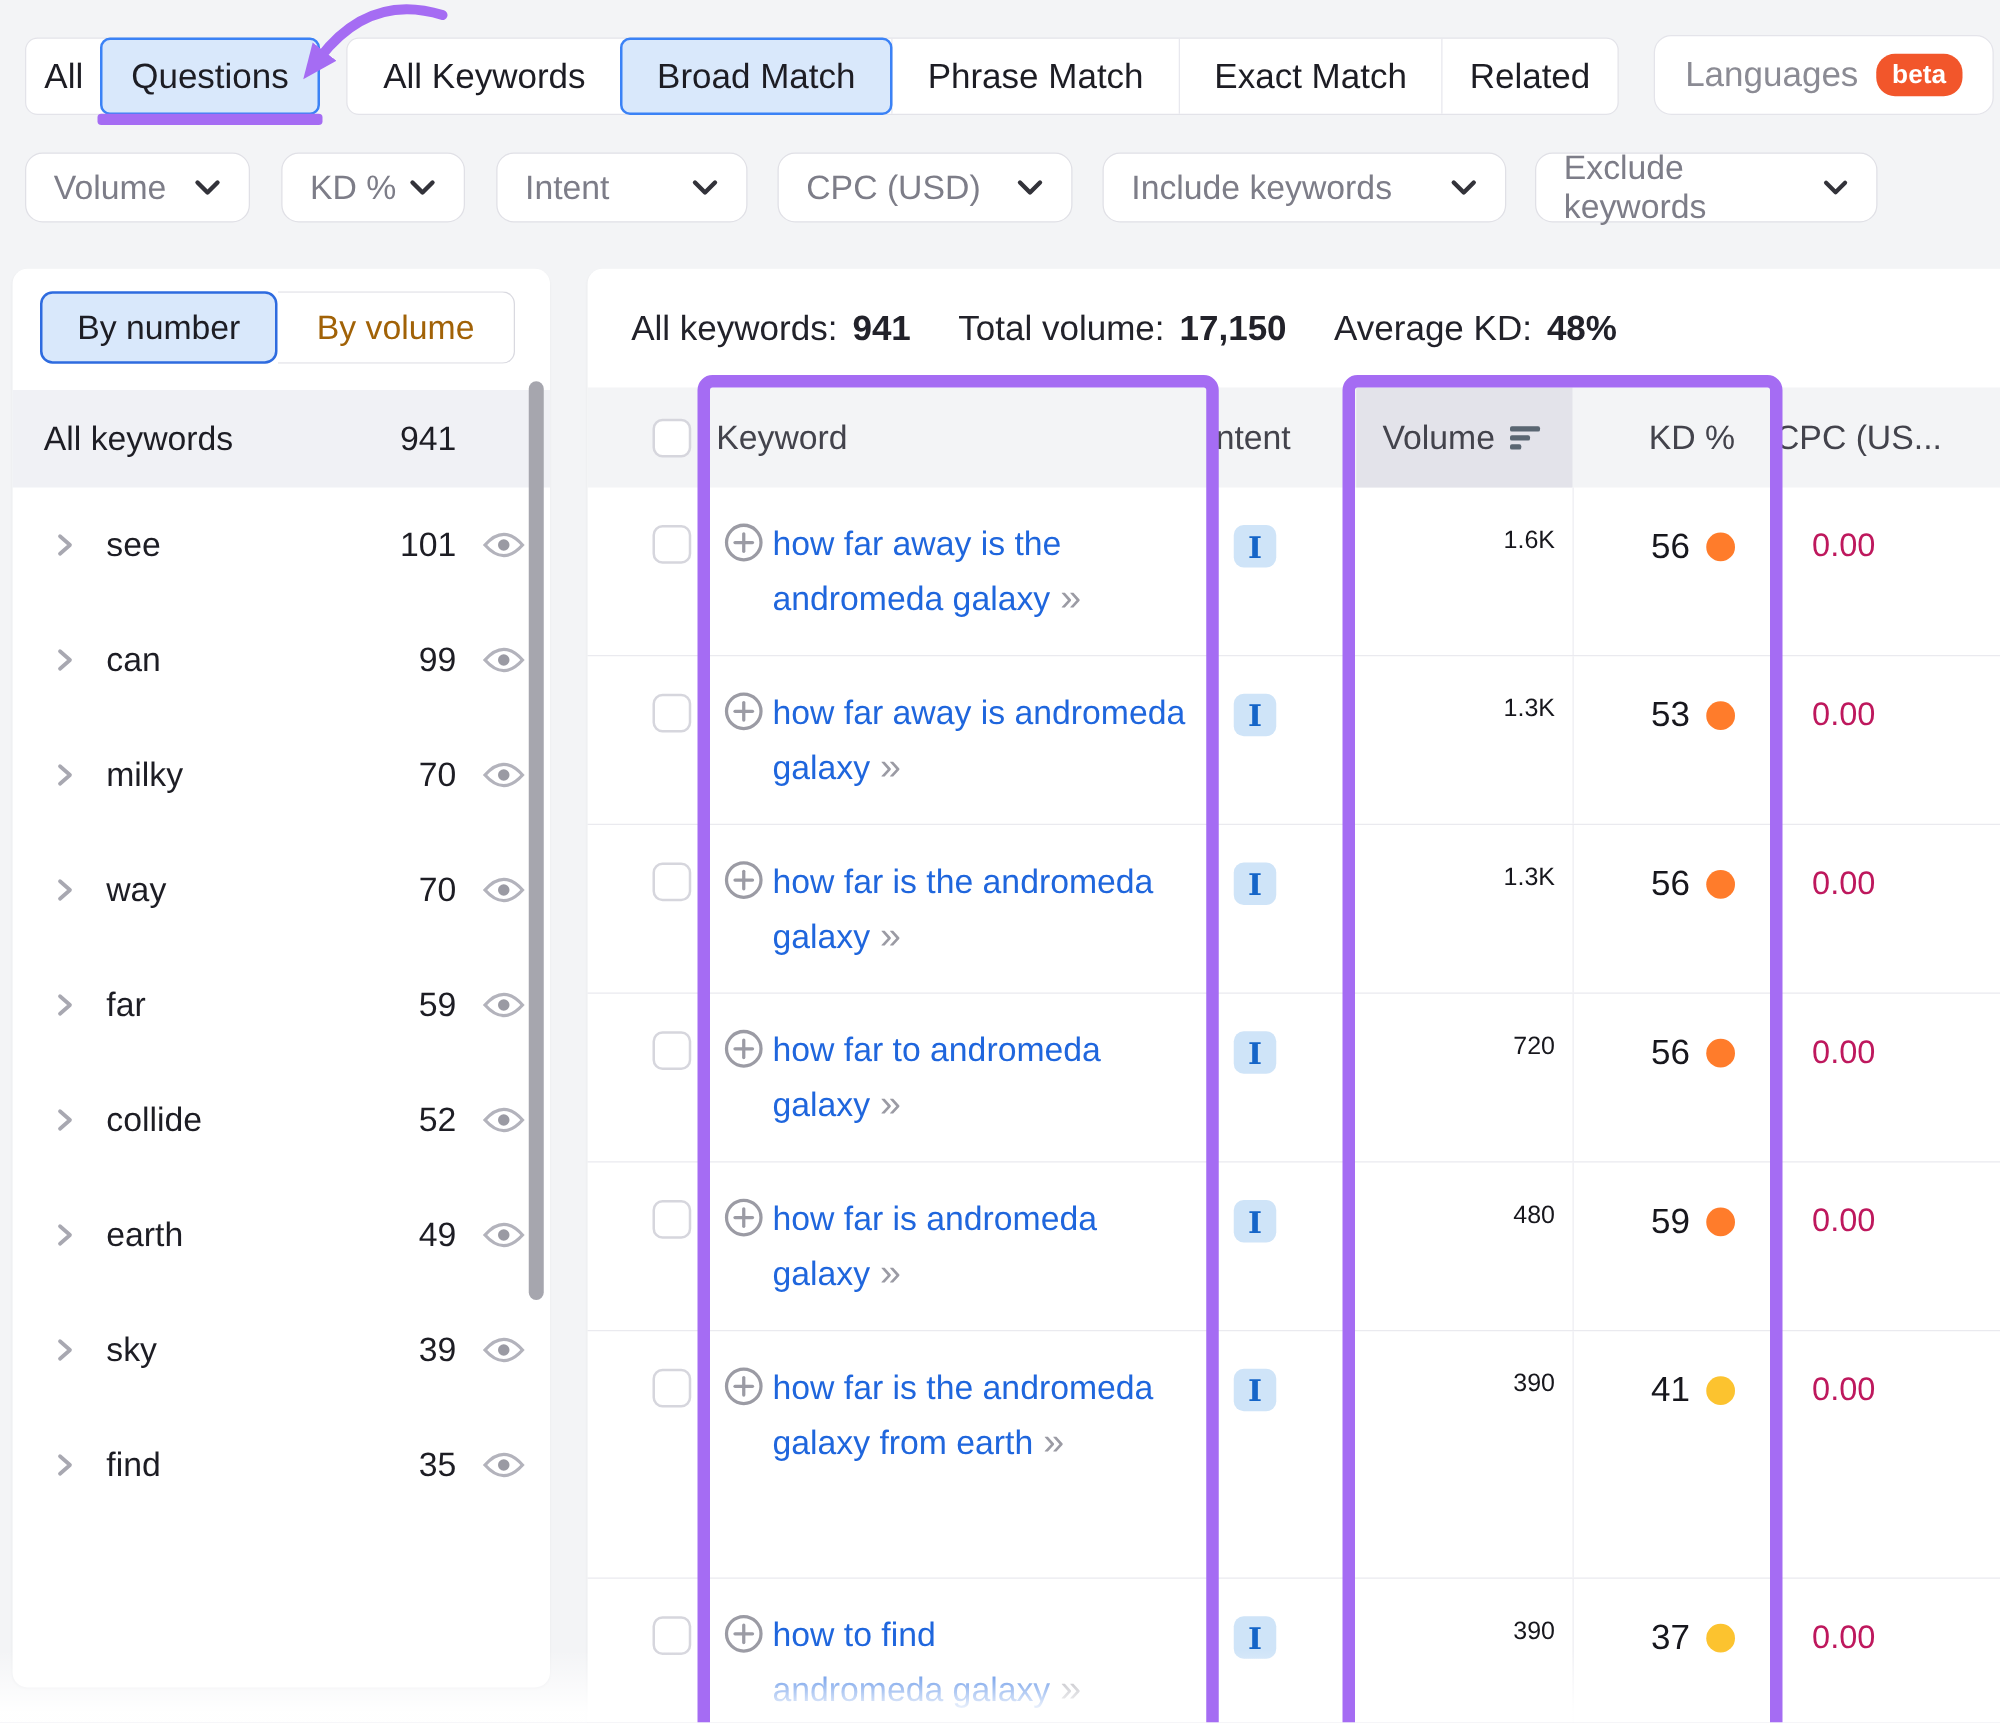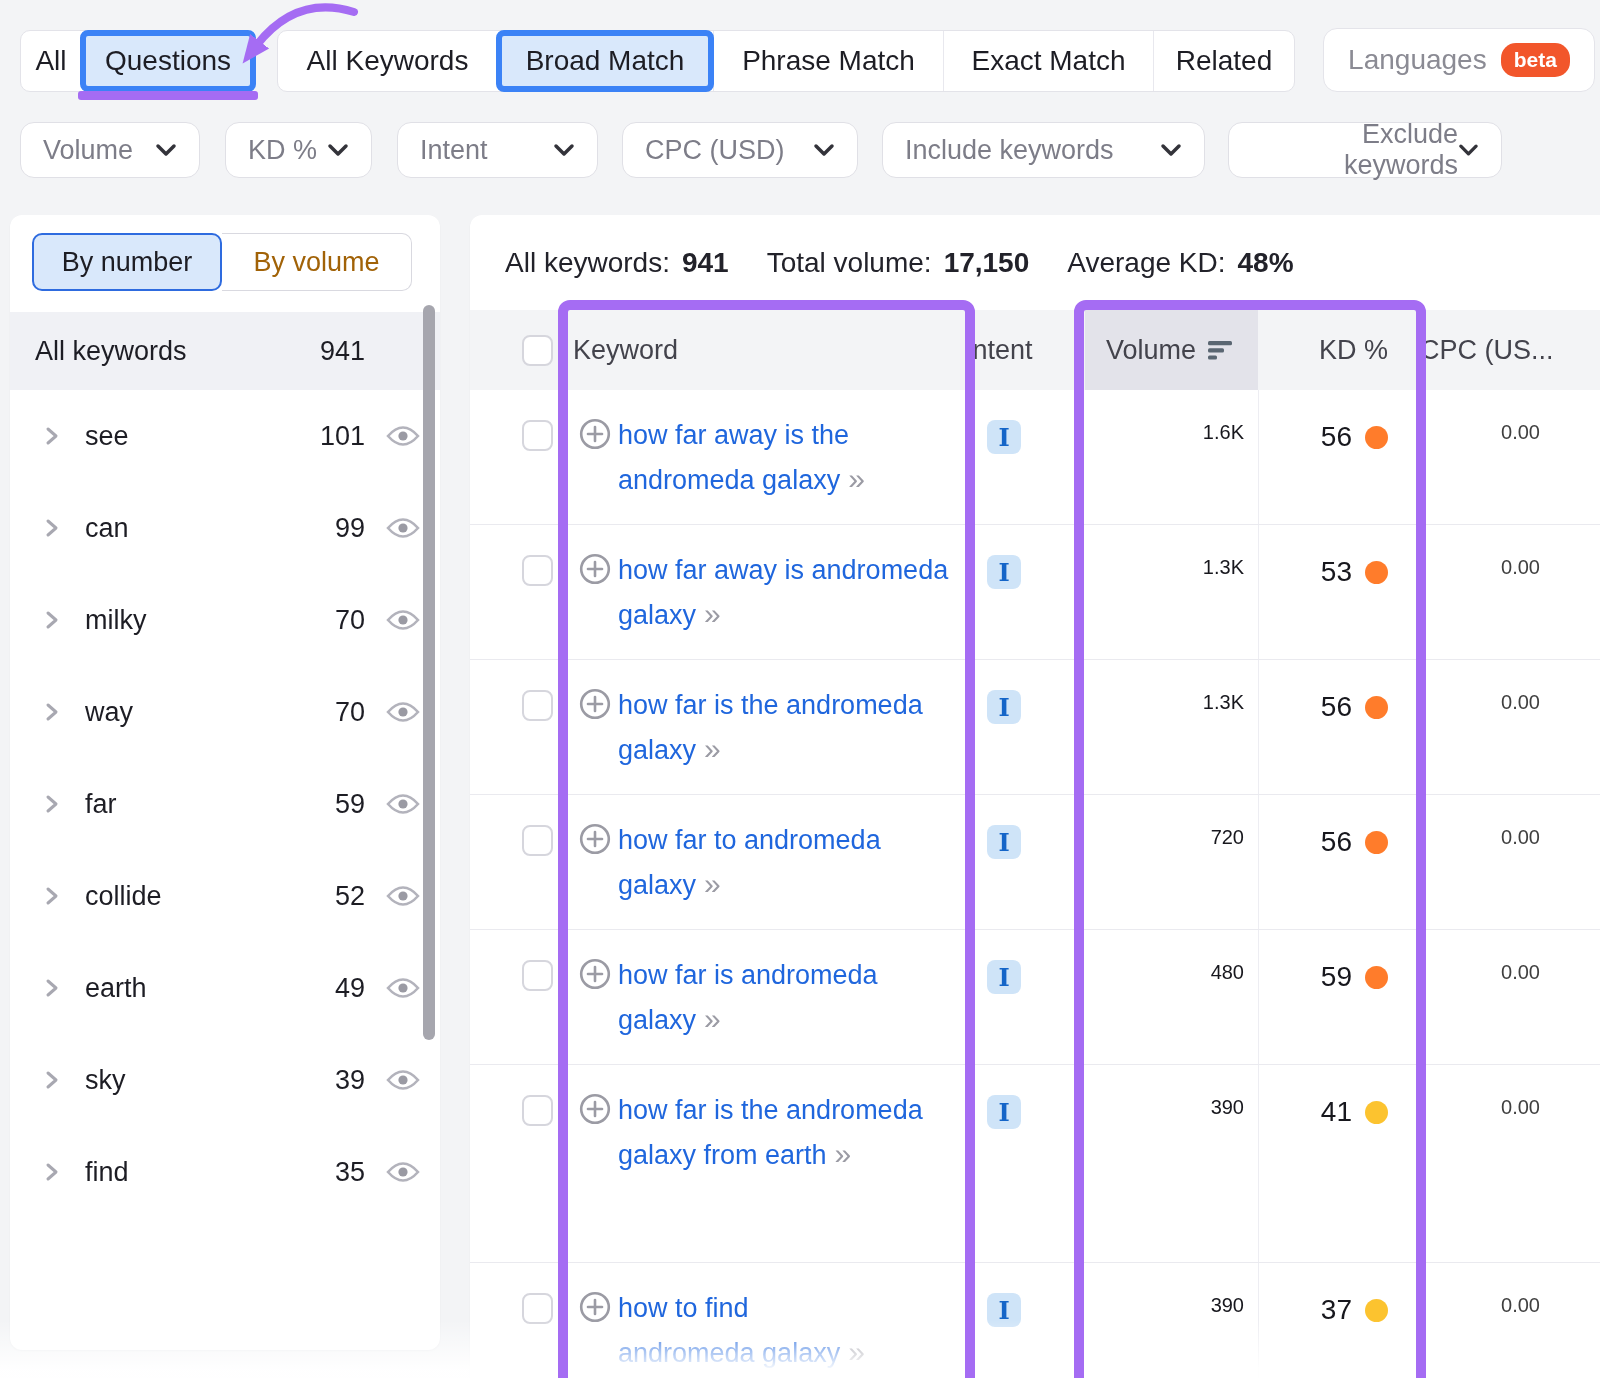--- a/index.html
+++ b/index.html
@@ -7,21 +7,21 @@
   body { font-family:"Liberation Sans", sans-serif; color:#1d1d24; }
   .page { position:relative; width:1600px; height:1378px; overflow:hidden; background:#f3f4f6; }
 
   
   .tab-group { position:absolute; top:30px; height:62px; display:flex; background:#fff;
                border:1px solid #e3e3e9; border-radius:10px; align-items:stretch; }
   .tg1 { left:20px; width:236px; }
   .tg2 { left:277px; width:1018px; }
   .tab { display:flex; align-items:center; justify-content:center; font-size:28px; color:#1d1d24; cursor:pointer; }
   .tab + .tab { border-left:1px solid #e8e8ee; }
-  .tab.sel { background:#d9e8fb; border:6px solid #3b82f6; border-radius:8px; margin:-1px; z-index:2; }
+  .tab.sel { background:#d9e8fb; border:2px solid #3b82f6; border-radius:8px; margin:-1px; z-index:2; }
   .t-all { width:60px; border-radius:10px 0 0 10px; }
   .t-questions { flex:1; }
   .g0{width:219px;} .g1{width:218px;} .g2{width:230px;} .g3{width:210px;} .g4{width:141px;}
 
   .languages-btn { position:absolute; left:1323px; top:28px; width:272px; height:64px; background:#fff;
                    border:1px solid #e4e4ea; border-radius:14px; display:flex; align-items:center;
                    justify-content:center; gap:14px; cursor:pointer; }
   .languages-btn .lbl { font-size:28px; color:#8b8b94; }
   .beta-pill { background:#f2562b; color:#fff; font-size:21px; font-weight:bold;
                padding:5px 13px; border-radius:15px; }
@@ -29,21 +29,21 @@
   .q-underline { position:absolute; left:78px; top:91px; width:180px; height:9px;
                  background:#a56cf3; border-radius:3px; z-index:5; }
   .anno-arrow { position:absolute; left:238px; top:2px; z-index:6; }
 
   
   .filter-btn { position:absolute; top:122px; height:56px; background:#fff; border:1px solid #e0e0e6;
                 border-radius:14px; display:flex; align-items:center; justify-content:space-between;
                 padding:0 22px; cursor:pointer; }
   .filter-btn .flbl { font-size:27px; color:#7d7d88; }
   .f0{left:20px;width:180px;} .f1{left:225px;width:147px;} .f2{left:397px;width:201px;}
-  .f3{left:622px;width:236px;} .f4{left:882px;width:323px;} .f5{left:1228px;width:274px;text-align:right;}
+  .f3{left:622px;width:236px;} .f4{left:882px;width:323px;} .f5{left:1228px;width:274px;}
 
   
   .sidebar { position:absolute; left:10px; top:215px; width:430px; height:1135px; background:#fff;
              border-radius:12px; box-shadow:0 1px 2px rgba(20,20,40,.05); }
   .toggle { position:absolute; left:22px; top:18px; display:flex; }
   .tbtn { width:190px; height:58px; display:flex; align-items:center; justify-content:center;
           font-size:27px; cursor:pointer; }
   .tbtn.on { background:#d9e8fb; border:2px solid #2e6bdf; border-radius:10px; z-index:2; }
   .tbtn.off { background:#fff; border:1px solid #d9d9e0; border-left:none; border-radius:0 10px 10px 0; color:#a16207; }
   .all-row { position:absolute; left:0; top:97px; width:430px; height:78px; background:#f0f1f5;
@@ -89,21 +89,21 @@
         color:#1f66dd; cursor:pointer; }
   .t-row.last .kw { max-width:250px; }
   .kw .dbl { color:#9b9ba4; font-size:30px; margin-left:8px; letter-spacing:2px; }
   .intent-badge { position:absolute; left:517px; top:30px; width:34px; height:34px; background:#cfe4f8;
                   border-radius:8px; display:flex; align-items:center; justify-content:center;
                   font-family:"DejaVu Serif", serif; font-weight:bold; font-size:24px; color:#1565c8; }
   .vol { position:absolute; left:615px; top:31px; width:159px; text-align:right; font-size:20px; color:#17171d; }
   .kd { position:absolute; left:788px; top:26px; width:130px; height:42px; display:flex;
         align-items:center; justify-content:flex-end; gap:13px; font-size:28px; color:#17171d; }
   .kd .dot { width:23px; height:23px; border-radius:50%; }
-  .cpc { position:absolute; left:940px; top:31px; width:130px; text-align:right; font-size:20px; color:#404040; }
+  .cpc { position:absolute; left:940px; top:31px; width:130px; text-align:center; font-size:26px; color:#be185d; }
   .vline { position:absolute; left:788px; top:0; bottom:0; border-left:1px solid #ededf2; }
 
   
   .fade { position:absolute; left:0; top:1320px; width:1600px; height:58px; z-index:15;
           background:linear-gradient(to bottom, rgba(255,255,255,0), rgba(255,255,255,.96) 85%); pointer-events:none; }
   .anno-rect { position:absolute; top:300px; height:1090px; border:10px solid #a56cf3;
                border-radius:12px; z-index:20; pointer-events:none; }
   .ar1 { left:558px; width:417px; }
   .ar2 { left:1074px; width:352px; }
 

